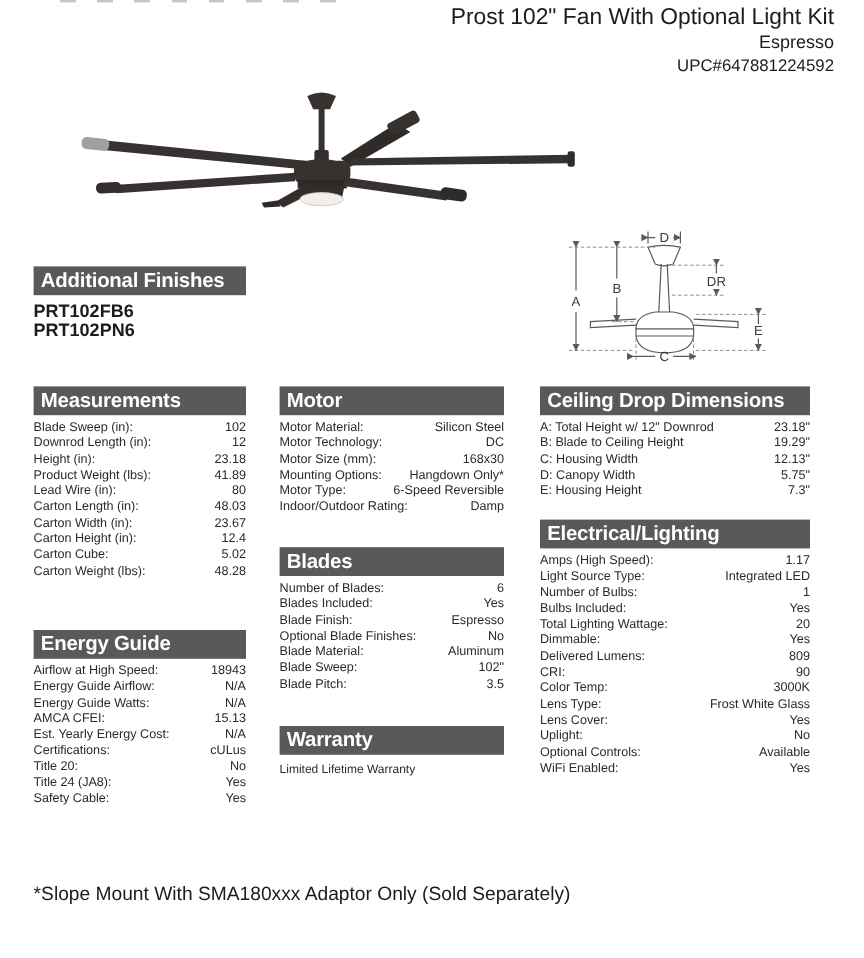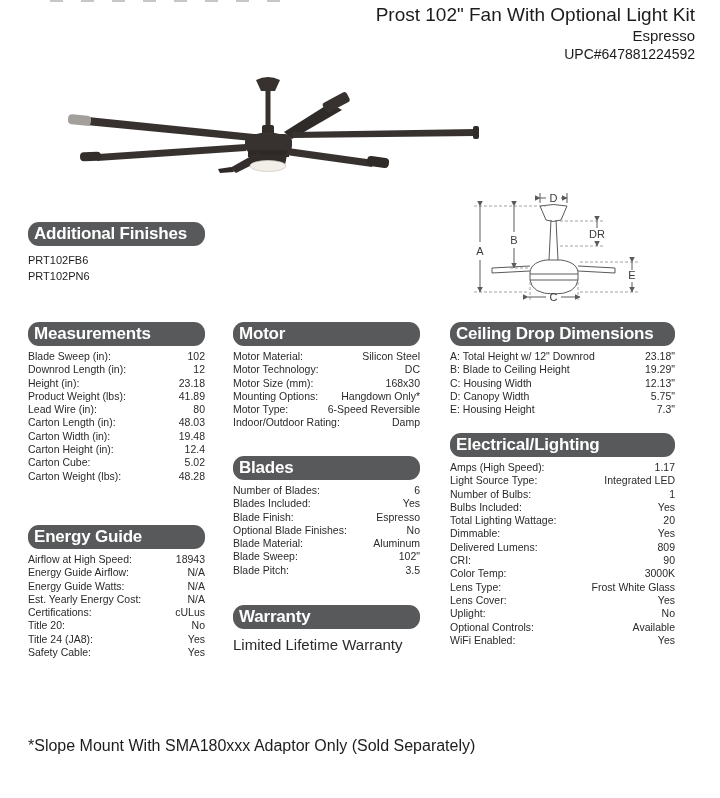--- a/index.html
+++ b/index.html
@@ -14,28 +14,28 @@
   .product-finish{font-size:15px;line-height:19px;color:#1c1c1c;}
   .product-upc{font-size:14px;line-height:18px;color:#1c1c1c;}
 
   .fan-img{position:absolute;left:40px;top:70px;}
   .dim-diagram{position:absolute;left:448px;top:184px;}
   .dim-diagram text{font-size:11px;fill:#3a3a3a;}
 
   .spec{position:absolute;}
   .bar{background:#58595b;color:#ffffff;font-weight:bold;font-size:17px;
        letter-spacing:-0.2px;padding:2px 4px 3px 6px;line-height:19px;height:19px;
-       white-space:nowrap;overflow:hidden;border-radius:11px;}
+       white-space:nowrap;overflow:hidden;}
   .rows{margin-top:4px;}
   .spec-row{display:flex;justify-content:space-between;font-size:10.5px;
             line-height:13.3px;color:#2a2a2a;white-space:nowrap;}
   .spec-row .spec-value{text-align:right;}
   .finish-items{margin-top:6px;}
-  .finish-item{font-weight:normal;font-size:11px;line-height:16px;color:#1c1c1c;}
-  .warranty-text{margin-top:7px;font-size:15px;color:#2a2a2a;}
+  .finish-item{font-weight:bold;font-size:15px;line-height:16px;color:#1c1c1c;}
+  .warranty-text{margin-top:7px;font-size:10px;color:#2a2a2a;}
   .footnote{position:absolute;left:28px;top:737px;font-size:16px;color:#1c1c1c;}
 </style>
 </head>
 <body>
 
 <div class="page">
 
   <div class="logo-strip"></div>
 
   <div class="title-block">
@@ -157,21 +157,21 @@
         <div class="spec-row">
           <span class="spec-label">Lead Wire (in):</span>
           <span class="spec-value">80</span>
         </div>
         <div class="spec-row">
           <span class="spec-label">Carton Length (in):</span>
           <span class="spec-value">48.03</span>
         </div>
         <div class="spec-row">
           <span class="spec-label">Carton Width (in):</span>
-          <span class="spec-value">19.48</span>
+          <span class="spec-value">23.67</span>
         </div>
         <div class="spec-row">
           <span class="spec-label">Carton Height (in):</span>
           <span class="spec-value">12.4</span>
         </div>
         <div class="spec-row">
           <span class="spec-label">Carton Cube:</span>
           <span class="spec-value">5.02</span>
         </div>
         <div class="spec-row">
@@ -188,20 +188,24 @@
           <span class="spec-label">Airflow at High Speed:</span>
           <span class="spec-value">18943</span>
         </div>
         <div class="spec-row">
           <span class="spec-label">Energy Guide Airflow:</span>
           <span class="spec-value">N/A</span>
         </div>
         <div class="spec-row">
           <span class="spec-label">Energy Guide Watts:</span>
           <span class="spec-value">N/A</span>
+        </div>
+        <div class="spec-row">
+          <span class="spec-label">AMCA CFEI:</span>
+          <span class="spec-value">15.13</span>
         </div>
         <div class="spec-row">
           <span class="spec-label">Est. Yearly Energy Cost:</span>
           <span class="spec-value">N/A</span>
         </div>
         <div class="spec-row">
           <span class="spec-label">Certifications:</span>
           <span class="spec-value">cULus</span>
         </div>
         <div class="spec-row">

